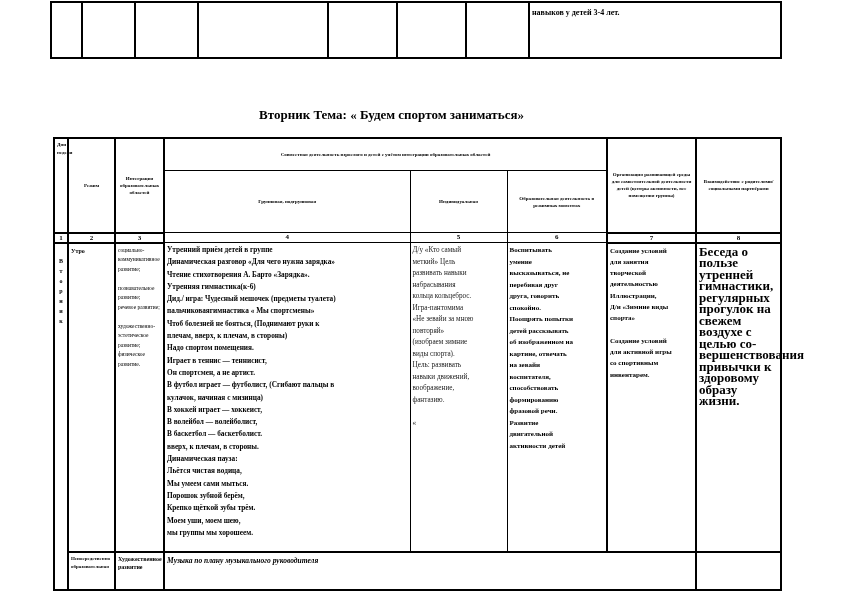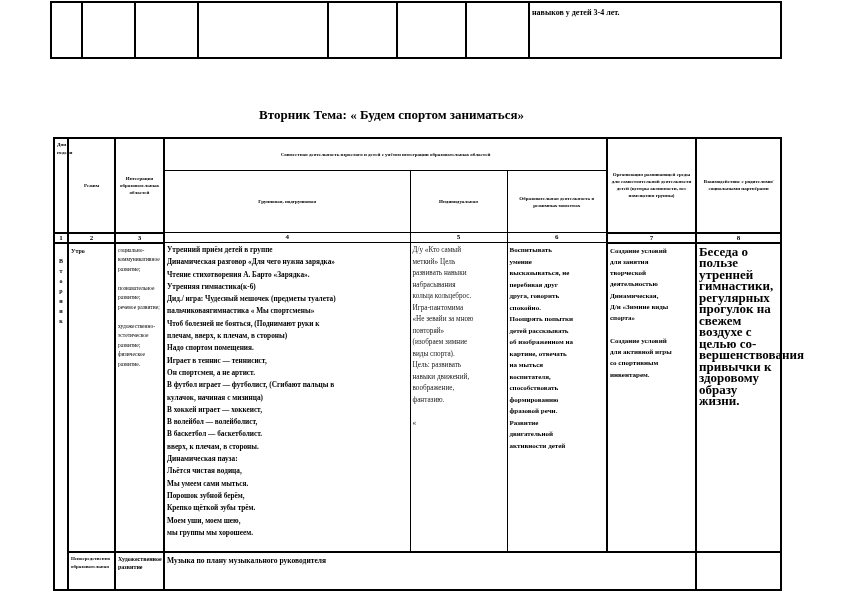--- a/index.html
+++ b/index.html
@@ -18,21 +18,21 @@
   .c-day { font-size:6px; font-weight:bold; text-align:center; line-height:10px; }
   .c-regime { font-size:6px; font-weight:bold; line-height:9px; padding-top:3px; }
   .c-areas { font-size:5.5px; line-height:9.5px; padding-top:2px; }
   .c-areas div { white-space:pre-line; }
   .c-group { font-size:7.3px; font-weight:bold; line-height:12.3px; padding-top:1px; }
   .c-indiv { font-size:7.2px; line-height:11.5px; padding-top:2px; color:#222; }
   .c-edu { font-size:7px; font-weight:bold; line-height:11.5px; padding-top:2px; }
   .c-env { font-size:7px; font-weight:bold; line-height:11.3px; padding-top:2px;margin-left:44px; }
   .c-parents { font-size:13px; font-weight:bold; line-height:11.5px; padding-top:2px;margin-top:48px; }
   .small-b { font-size:5px; font-weight:bold; line-height:8px; padding-top:2px; }
-  .music { font-size:7.5px; font-weight:bold; padding-top:3px; }
+  .music { font-size:7.5px; font-weight:bold; padding-top:3px;font-style:italic; }
 </style>
 </head>
 <body>
 
 <table class="top-table" style="left:50px; top:1px; width:730px;">
   <colgroup>
     <col style="width:31px">
       <col style="width:53px">
       <col style="width:63px">
       <col style="width:130px">
@@ -160,35 +160,35 @@
       <div>Воспитывать</div>
       <div>умение</div>
       <div>высказываться, не</div>
       <div>перебивая друг</div>
       <div>друга, говорить</div>
       <div>спокойно.</div>
       <div>Поощрять  попытки</div>
       <div>детей расскзывать</div>
       <div>об изображенном на</div>
       <div>картине, отвечать</div>
-      <div>на мыться</div>
+      <div>на зевайи</div>
       <div>воспитателя,</div>
       <div>способствовать</div>
       <div>формированию</div>
       <div>фразовой речи.</div>
       <div>Развитие</div>
       <div>двигательной</div>
       <div>активности детей</div>
     </td>
     <td class="c-env thick">
       <div>Создание условий</div>
       <div>для занятия</div>
       <div>творческой</div>
       <div>деятельностью</div>
-      <div>Динамическая,</div>
+      <div>Иллюстрации,</div>
       <div>Д/и «Зимние виды</div>
       <div>спорта»</div>
       <div style="height:11.3px"></div>
       <div>Создание условий</div>
       <div>для активной игры</div>
       <div>со спортивным</div>
       <div>инвентарем.</div>
     </td>
     <td class="c-parents thick">
       <div>Беседа о пользе</div>

